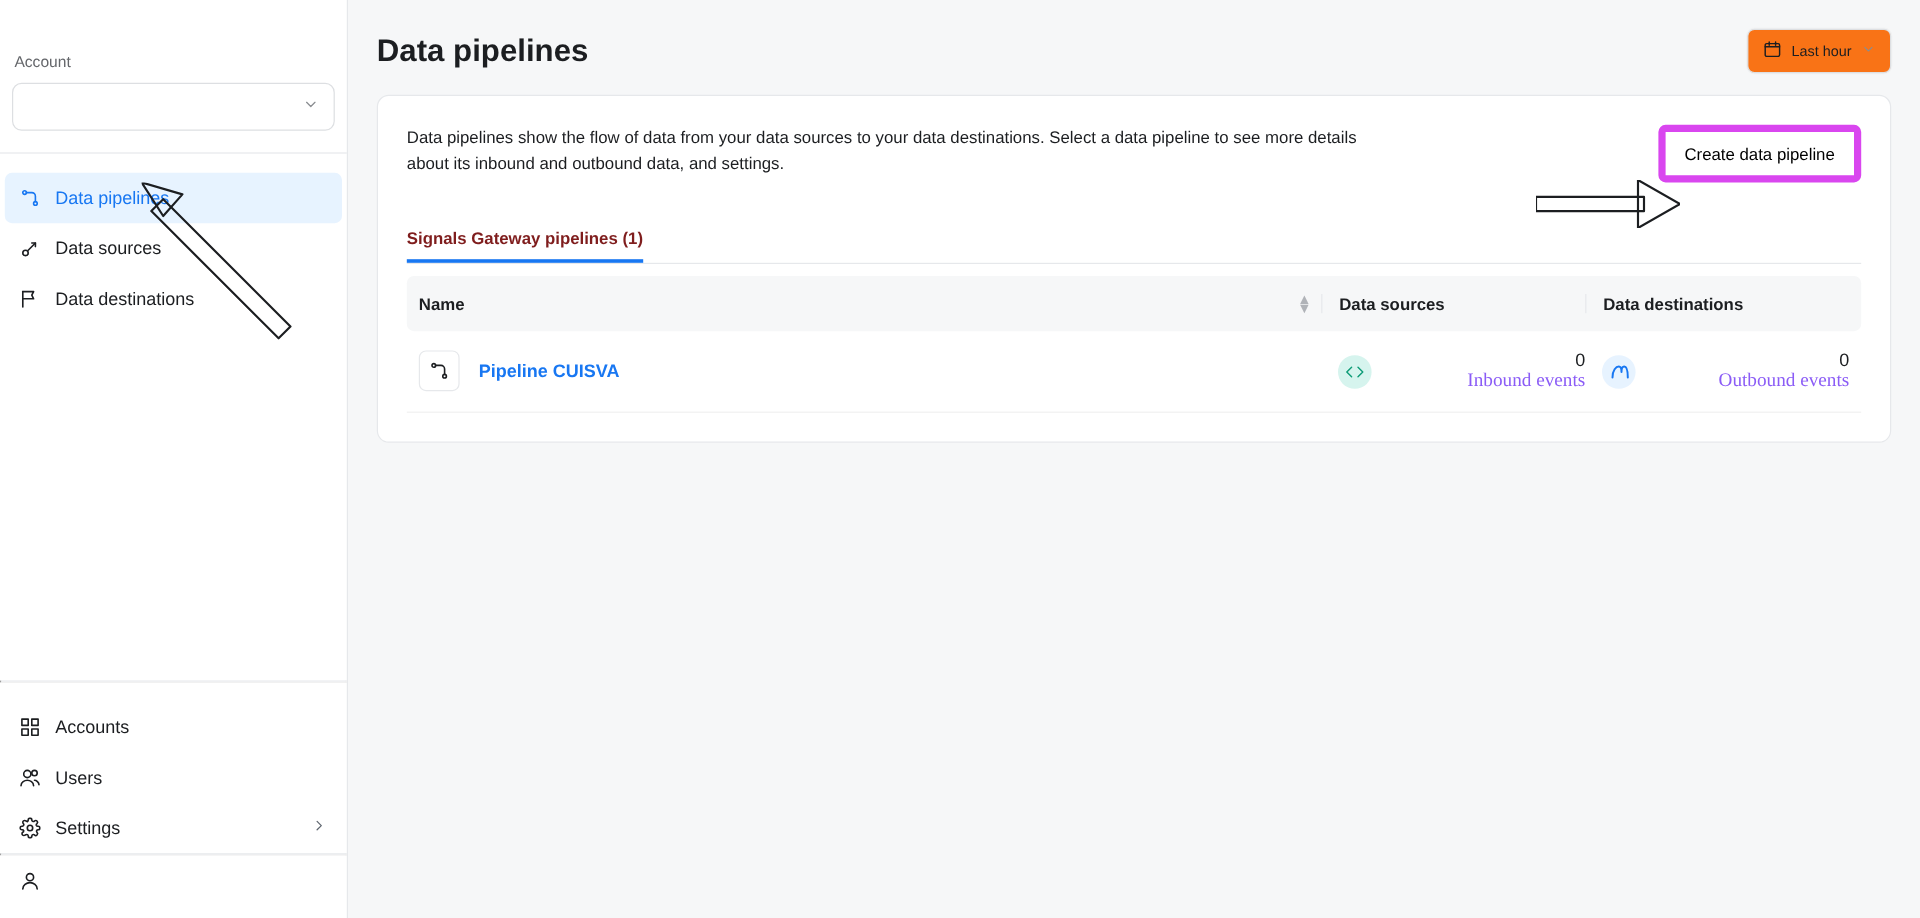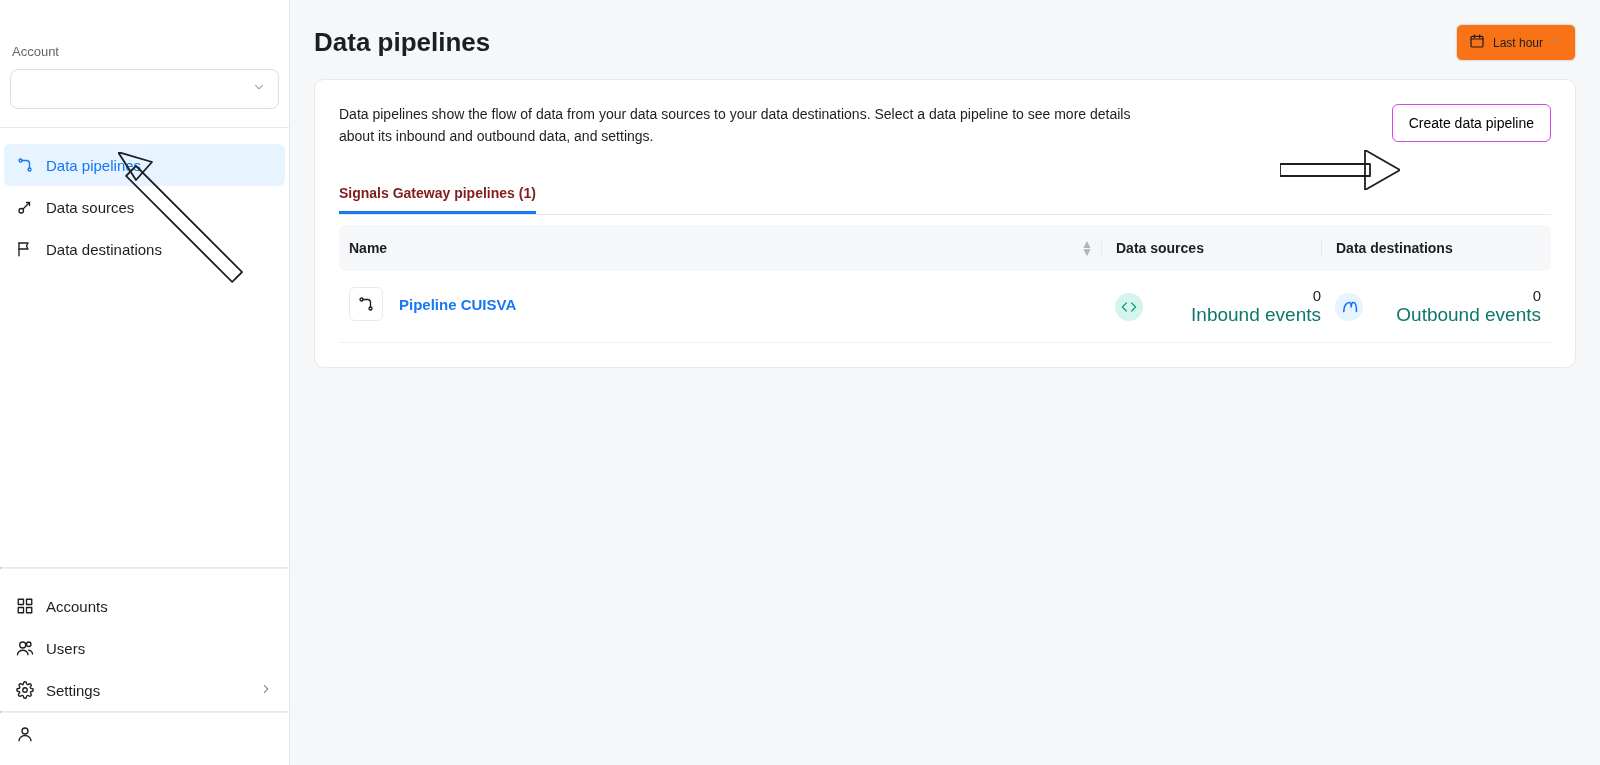--- a/index.html
+++ b/index.html
@@ -19,37 +19,37 @@
   .sidebar-bottom { margin-top:auto; padding:0 4px 10px 4px; }
   .sidebar-bottom .nav-item { padding:12px 12px; }
   
   .main { flex:1; background:#f6f7f8; padding:0 24px 24px 24px; min-width:0; }
   .page-head { display:flex; align-items:center; justify-content:space-between; padding:24px 0 18px 0; }
   .page-title { font-size:26px; font-weight:700; }
   .time-btn { display:flex; align-items:center; gap:8px; border:1px solid #dddfe2; background:#f97316; padding:8px 12px; border-radius:6px; font-size:12px; cursor:pointer; color:#1c1e21; box-shadow:0 0 0 1px rgba(0,0,0,0.02); }
   .card { background:#fff; border:1px solid #e6e8eb; border-radius:10px; padding:24px; position:relative; }
   .card-top { display:flex; justify-content:space-between; align-items:flex-start; gap:24px; }
   .card-desc { font-size:14px; color:#1c1e21; max-width:820px; line-height:1.55; }
-  .create-btn { border:1px solid #d946ef; background:#fff; padding:10px 16px; border-radius:6px; font-size:14px; cursor:pointer; white-space:nowrap; }
+  .create-btn { border:6px solid #d946ef; background:#fff; padding:10px 16px; border-radius:6px; font-size:14px; cursor:pointer; white-space:nowrap; }
   .tabs { margin-top:28px; border-bottom:1px solid #e6e8eb; display:flex; }
   .tab { padding:10px 0; font-size:14px; color:#7f1d1d; font-weight:600; border-bottom:3px solid #1877f2; cursor:pointer; }
   .table { margin-top:10px; }
   .thead { display:flex; align-items:center; background:#f6f7f8; border-radius:6px; padding:0 10px; height:46px; font-size:14px; font-weight:600; color:#1c1e21; }
   .col-name { flex:1; display:flex; align-items:center; gap:6px; }
   .col-sources { width:220px; border-left:1px solid #e6e8eb; padding-left:14px; }
   .col-dest { width:220px; border-left:1px solid #e6e8eb; padding-left:14px; }
   .sort-icon { color:#b0b3b8; font-size:12px; line-height:8px; display:flex; flex-direction:column; margin-left:auto; padding-right:8px;}
   .trow { display:flex; align-items:flex-start; padding:16px 10px; border-bottom:1px solid #f0f0f0; }
   .row-name { flex:1; display:flex; align-items:center; gap:16px; }
   .row-icon { width:34px; height:34px; border:1px solid #e6e8eb; border-radius:6px; display:flex; align-items:center; justify-content:center; }
   .row-title { color:#1877f2; font-weight:600; font-size:15px; cursor:pointer;}
   .row-sources, .row-dest { width:220px; display:flex; align-items:center; gap:12px; padding-left:14px; }
   .metric { margin-left:auto; text-align:right; }
   .metric-num { font-size:15px; }
-  .metric-label { font-size:19px; color:#0f766e; }
+  .metric-label { font-size:16px; color:#8b5cf6;font-family:Liberation Serif, serif; }
   .badge { width:28px; height:28px; border-radius:50%; display:flex; align-items:center; justify-content:center; font-size:14px; }
   .badge-code { background:#d6f4ee; color:#00a36c; }
   .badge-meta { background:#e7f3ff; color:#1877f2; font-weight:700;}
   
   .arrow { position:absolute; pointer-events:none; }
   .arrow svg { display:block; }
   
   svg { stroke:currentColor; fill:none; stroke-width:1.8; stroke-linecap:round; stroke-linejoin:round; }
 </style>
 </head>

